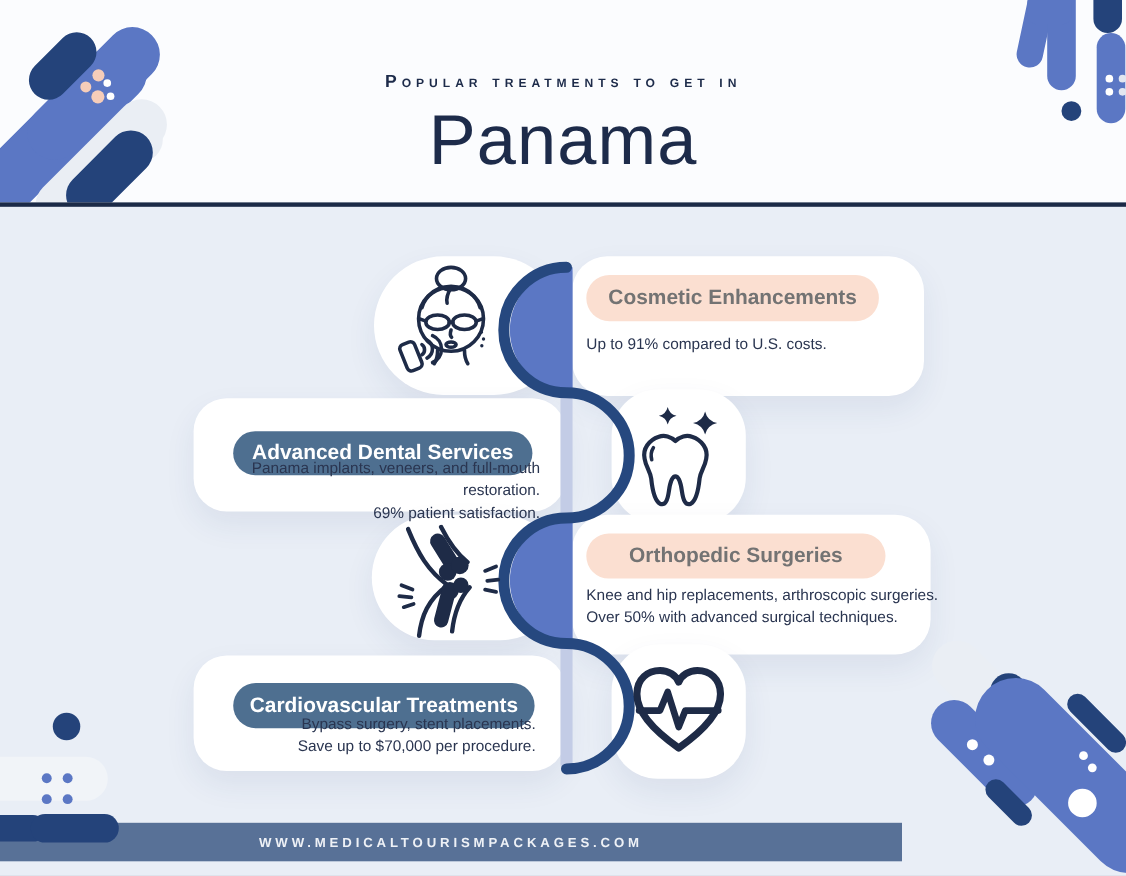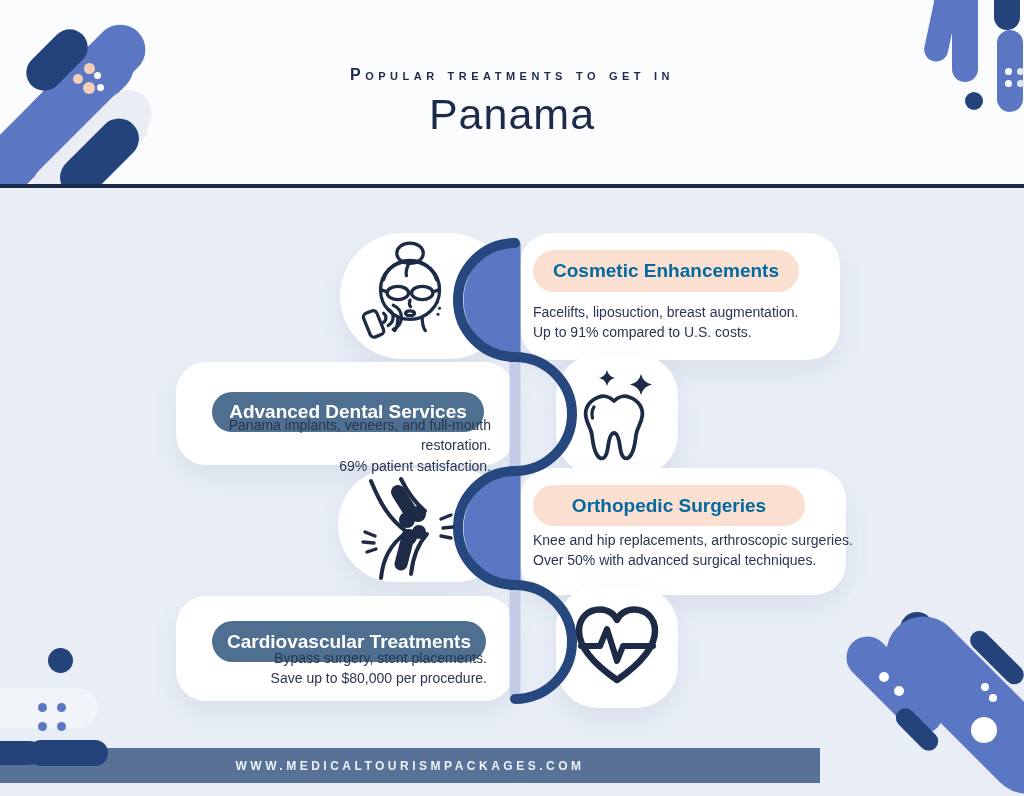--- a/index.html
+++ b/index.html
@@ -5,36 +5,36 @@
   html,body{margin:0;padding:0;background:#d8dde6;}
   .page{position:relative;width:1024px;height:796px;overflow:hidden;
         background:#e9eef6;font-family:"Liberation Sans",sans-serif;}
 
   
   .header{position:absolute;left:0;top:0;width:1024px;height:184px;background:#fbfcfe;overflow:hidden;}
   .divider{position:absolute;left:0;top:184px;width:1024px;height:4px;background:#1b2a47;z-index:5;}
   .subtitle{position:absolute;left:0;top:66px;width:1024px;text-align:center;
             font-size:16px;font-weight:700;letter-spacing:4.5px;font-variant:small-caps;color:#1d2b4a;}
   .title{position:absolute;left:0;top:90px;width:1024px;text-align:center;
-         font-size:43px;font-weight:500;color:#1d2b4a;letter-spacing:1px;}
+         font-size:64px;font-weight:500;color:#1d2b4a;letter-spacing:1px;}
 
   
   .card{position:absolute;background:#ffffff;box-shadow:0 12px 28px rgba(44,62,109,0.08);z-index:1;}
   .c1i{left:340px;top:233px;width:172px;height:126px;border-radius:63px;}
   .c1t{left:520px;top:233px;width:320px;height:127px;border-radius:32px;}
   .c2t{left:176px;top:362px;width:338px;height:103px;border-radius:30px;}
   .c2i{left:556px;top:354px;width:122px;height:122px;border-radius:42px;}
   .c3i{left:338px;top:468px;width:174px;height:114px;border-radius:57px;}
   .c3t{left:520px;top:468px;width:326px;height:127px;border-radius:32px;}
   .c4t{left:176px;top:596px;width:338px;height:105px;border-radius:30px;}
   .c4i{left:556px;top:586px;width:122px;height:122px;border-radius:42px;}
 
   .pill{position:absolute;display:flex;align-items:center;justify-content:center;
         font-weight:700;font-size:19px;border-radius:22px;z-index:3;white-space:nowrap;}
-  .pill.peach{background:var(--peach-pill,#fbdfd1);color:#0369a1;}
+  .pill.peach{background:var(--peach-pill,#fbdfd1);color:#737373;}
   .pill.slate{background:var(--slate-pill,#4e6f90);color:#ffffff;margin-top:20px;}
   .p1{left:533px;top:250px;width:266px;height:42px;}
   .p2{left:212px;top:372px;width:272px;height:40px;}
   .p3{left:533px;top:485px;width:272px;height:41px;}
   .p4{left:212px;top:601px;width:274px;height:41px;}
 
   .desc{position:absolute;font-size:14px;color:#2a3550;line-height:1.45;z-index:3;}
   .d1{left:533px;top:302px;}
   .d2{left:178px;top:415px;width:313px;text-align:right;}
   .d3{left:533px;top:530px;}
@@ -158,21 +158,20 @@
     <rect x="509.5" y="243" width="11" height="457" rx="5.5" fill="#c3cce6"></rect>
     <path d="M520.5 243 A 57 57 0 0 0 520.5 357 Z" fill="#5b77c4"></path>
     <path d="M520.5 471 A 57 57 0 0 0 520.5 585 Z" fill="#5b77c4"></path>
     <path d="M515 243 A 57 57 0 0 0 515 357 A 57 57 0 0 1 515 471 A 57 57 0 0 0 515 585 A 57 57 0 0 1 515 699" fill="none" stroke="#26487f" stroke-width="10" stroke-linecap="round"></path>
   </svg>
 
   <div class="pill peach p1">
     <span>Cosmetic Enhancements</span>
   </div>
   <div class="desc d1">
-    <div>Facelifts, liposuction, breast augmentation.</div>
     <div>Up to 91% compared to U.S. costs.</div>
   </div>
   <svg class="iconbox i1" viewBox="0 0 110 112">
     <g stroke="#1e2b47" stroke-width="3.2" fill="none" stroke-linecap="round">
       <ellipse cx="57" cy="13" rx="13" ry="10"></ellipse>
       <circle cx="57" cy="49" r="29"></circle>
       <path d="M31 39 C 34 28 44 21 57 21"></path>
       <path d="M83 39 C 80 28 70 21 57 21"></path>
       <path d="M57 21 C 53.5 27 52.5 31 53.5 35"></path>
       <ellipse cx="45" cy="52" rx="10.5" ry="6.5"></ellipse>
@@ -239,21 +238,21 @@
         <path d="M85 51 L95 50"></path>
         <path d="M83 59 L93 61"></path>
     </g>
   </svg>
 
   <div class="pill slate p4">
     <span>Cardiovascular Treatments</span>
   </div>
   <div class="desc d4">
     <div>Bypass surgery, stent placements.</div>
-    <div>Save up to $80,000 per procedure.</div>
+    <div>Save up to $70,000 per procedure.</div>
   </div>
   <svg class="iconbox i4" viewBox="0 0 90 84">
     <path d="M45 76 C 22 60 7 44 7 27 C 7 13 17 5.5 28 5.5 C 36 5.5 42.5 10 45 16
              C 47.5 10 54 5.5 62 5.5 C 73 5.5 83 13 83 27 C 83 44 68 60 45 76 Z" fill="none" stroke="#1e2b47" stroke-width="6.5" stroke-linejoin="round"></path>
     <path d="M9 42 L28 42 L35 25 L45 57 L51 42 L81 42" fill="none" stroke="#1e2b47" stroke-width="6" stroke-linejoin="round" stroke-linecap="round"></path>
   </svg>
 
   <div class="dec bl1"></div>
   <div class="dec navy bl2"></div>
   <div class="dec bld bld1"></div>

